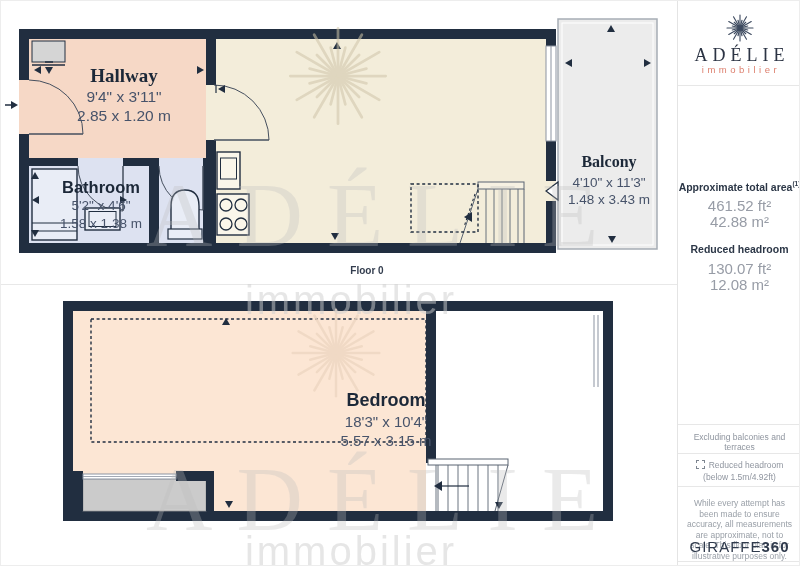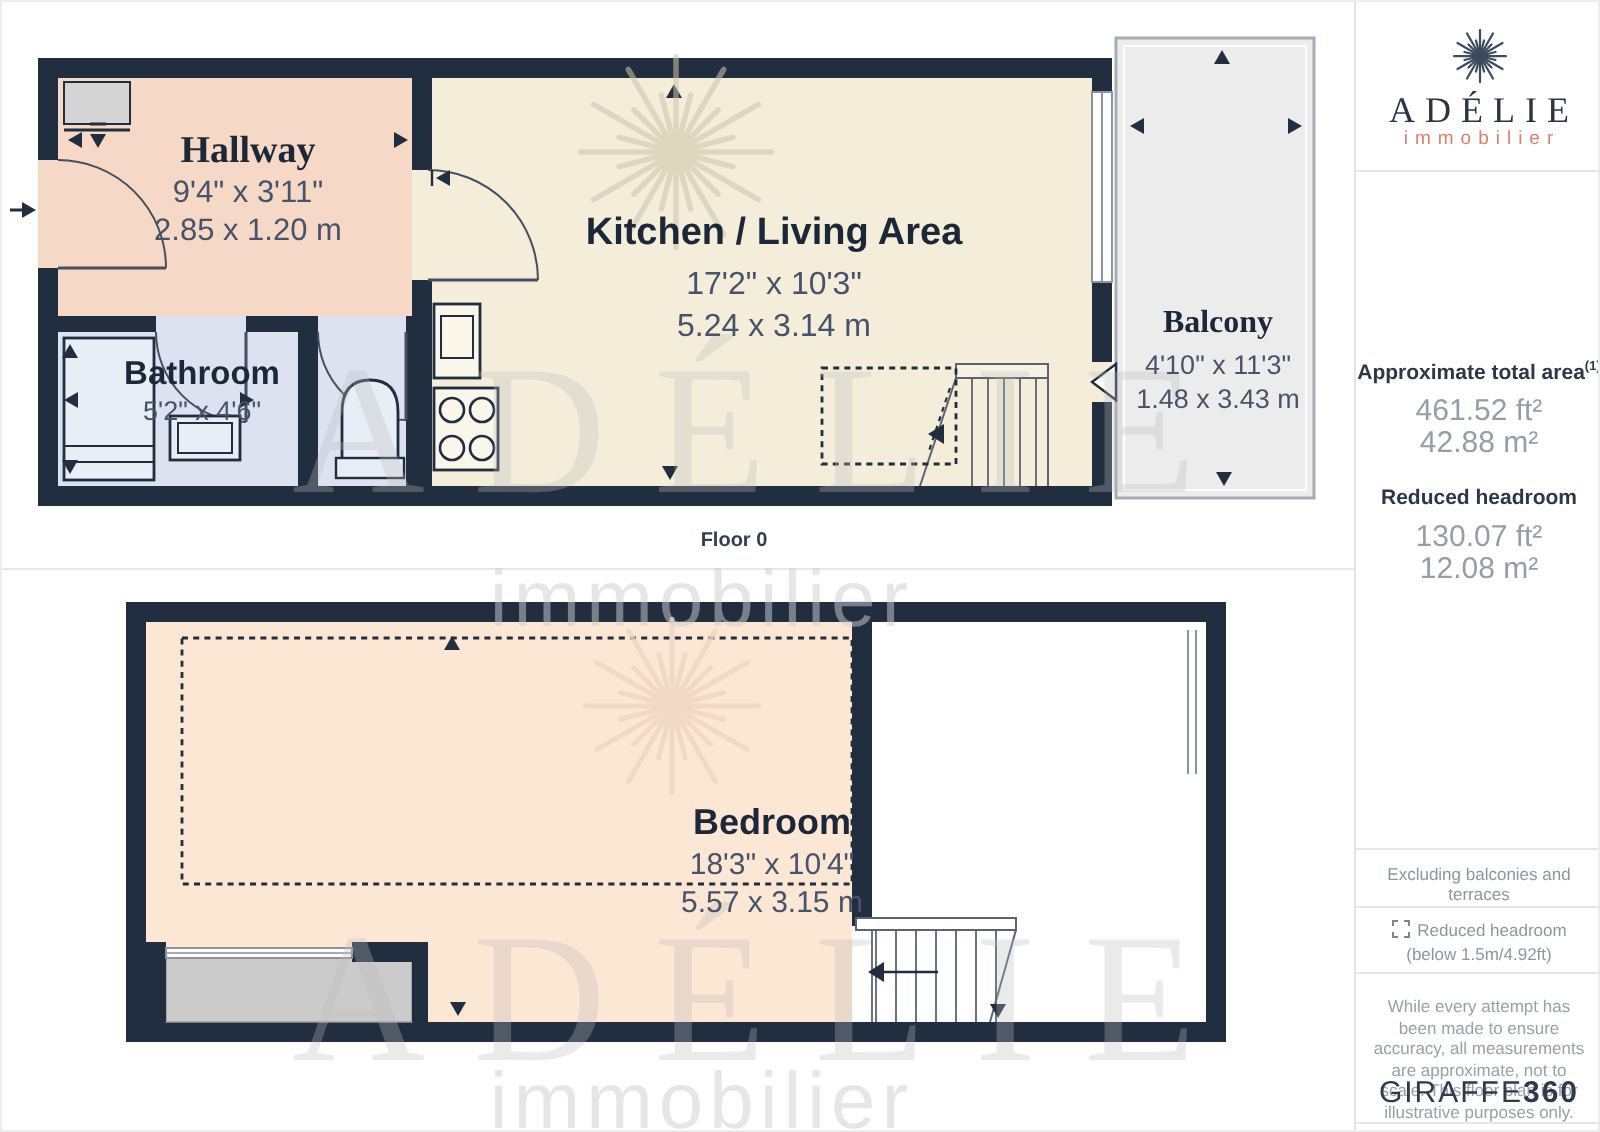--- a/index.html
+++ b/index.html
@@ -15,21 +15,21 @@
   .lbl-bathroom{left:28px;top:176px;width:144px;}
   .lbl-bathroom .nm{font-size:16.5px;line-height:20px;}
   .lbl-bathroom .dim{font-size:13.5px;line-height:17.5px;}
   .lbl-kitchen{left:235px;top:104px;width:302px;}
   .lbl-kitchen .nm{font-size:19px;line-height:24px;margin-bottom:3px;}
   .lbl-kitchen .dim{font-size:16px;line-height:21px;}
   .lbl-balcony{left:551px;top:150px;width:114px;}
   .lbl-balcony .nm{font-size:16px;line-height:21px;margin-bottom:2px;font-family:Liberation Serif, serif;}
   .lbl-balcony .dim{font-size:13.5px;line-height:17px;}
   .lbl-bedroom{left:285px;top:388px;width:200px;}
-  .lbl-bedroom .nm{font-size:18px;line-height:23px;margin-top:11px;}
+  .lbl-bedroom .nm{font-size:18px;line-height:23px;}
   .lbl-bedroom .dim{font-size:15px;line-height:19px;}
   .floor-tag{position:absolute;left:0;width:676px;text-align:center;font-size:10px;font-weight:bold;color:#333d4e;z-index:6;}
   .floor-tag.f0{top:264px;padding-left:28px;}
   .floor-tag.f1{top:545px;}
   .panel-divider{position:absolute;left:0;top:283px;width:676px;height:1px;background:#e8e8e8;}
   
   .wm-letters{position:absolute;font-family:"Liberation Serif",serif;font-size:92px;line-height:1;letter-spacing:24px;color:#bdbdbd;opacity:.30;z-index:4;white-space:nowrap;pointer-events:none;}
   .wm-sub{position:absolute;font-size:40px;line-height:1;letter-spacing:3px;color:#cfcfcf;opacity:.5;z-index:4;text-align:center;pointer-events:none;}
   .wm0{left:145px;top:168px;}
   .wm0s{left:190px;top:279px;width:320px;}
@@ -249,25 +249,21 @@
   </svg>
 
   <div class="room-label lbl-hallway">
     <div class="nm">Hallway</div>
     <div class="dim">9'4" x 3'11"</div>
     <div class="dim">2.85 x 1.20 m</div>
   </div>
   <div class="room-label lbl-bathroom">
     <div class="nm">Bathroom</div>
     <div class="dim">5'2" x 4'6"</div>
-  </div>
-  <div class="room-label lbl-kitchen">
-    <div class="nm">Kitchen / Living Area</div>
-    <div class="dim">17'2" x 10'3"</div>
-    <div class="dim">5.24 x 3.14 m</div>
+    <div class="dim">1.58 x 1.38 m</div>
   </div>
   <div class="room-label lbl-balcony">
     <div class="nm">Balcony</div>
     <div class="dim">4'10" x 11'3"</div>
     <div class="dim">1.48 x 3.43 m</div>
   </div>
   <div class="room-label lbl-bedroom">
     <div class="nm">Bedroom</div>
     <div class="dim">18'3" x 10'4"</div>
     <div class="dim">5.57 x 3.15 m</div>

